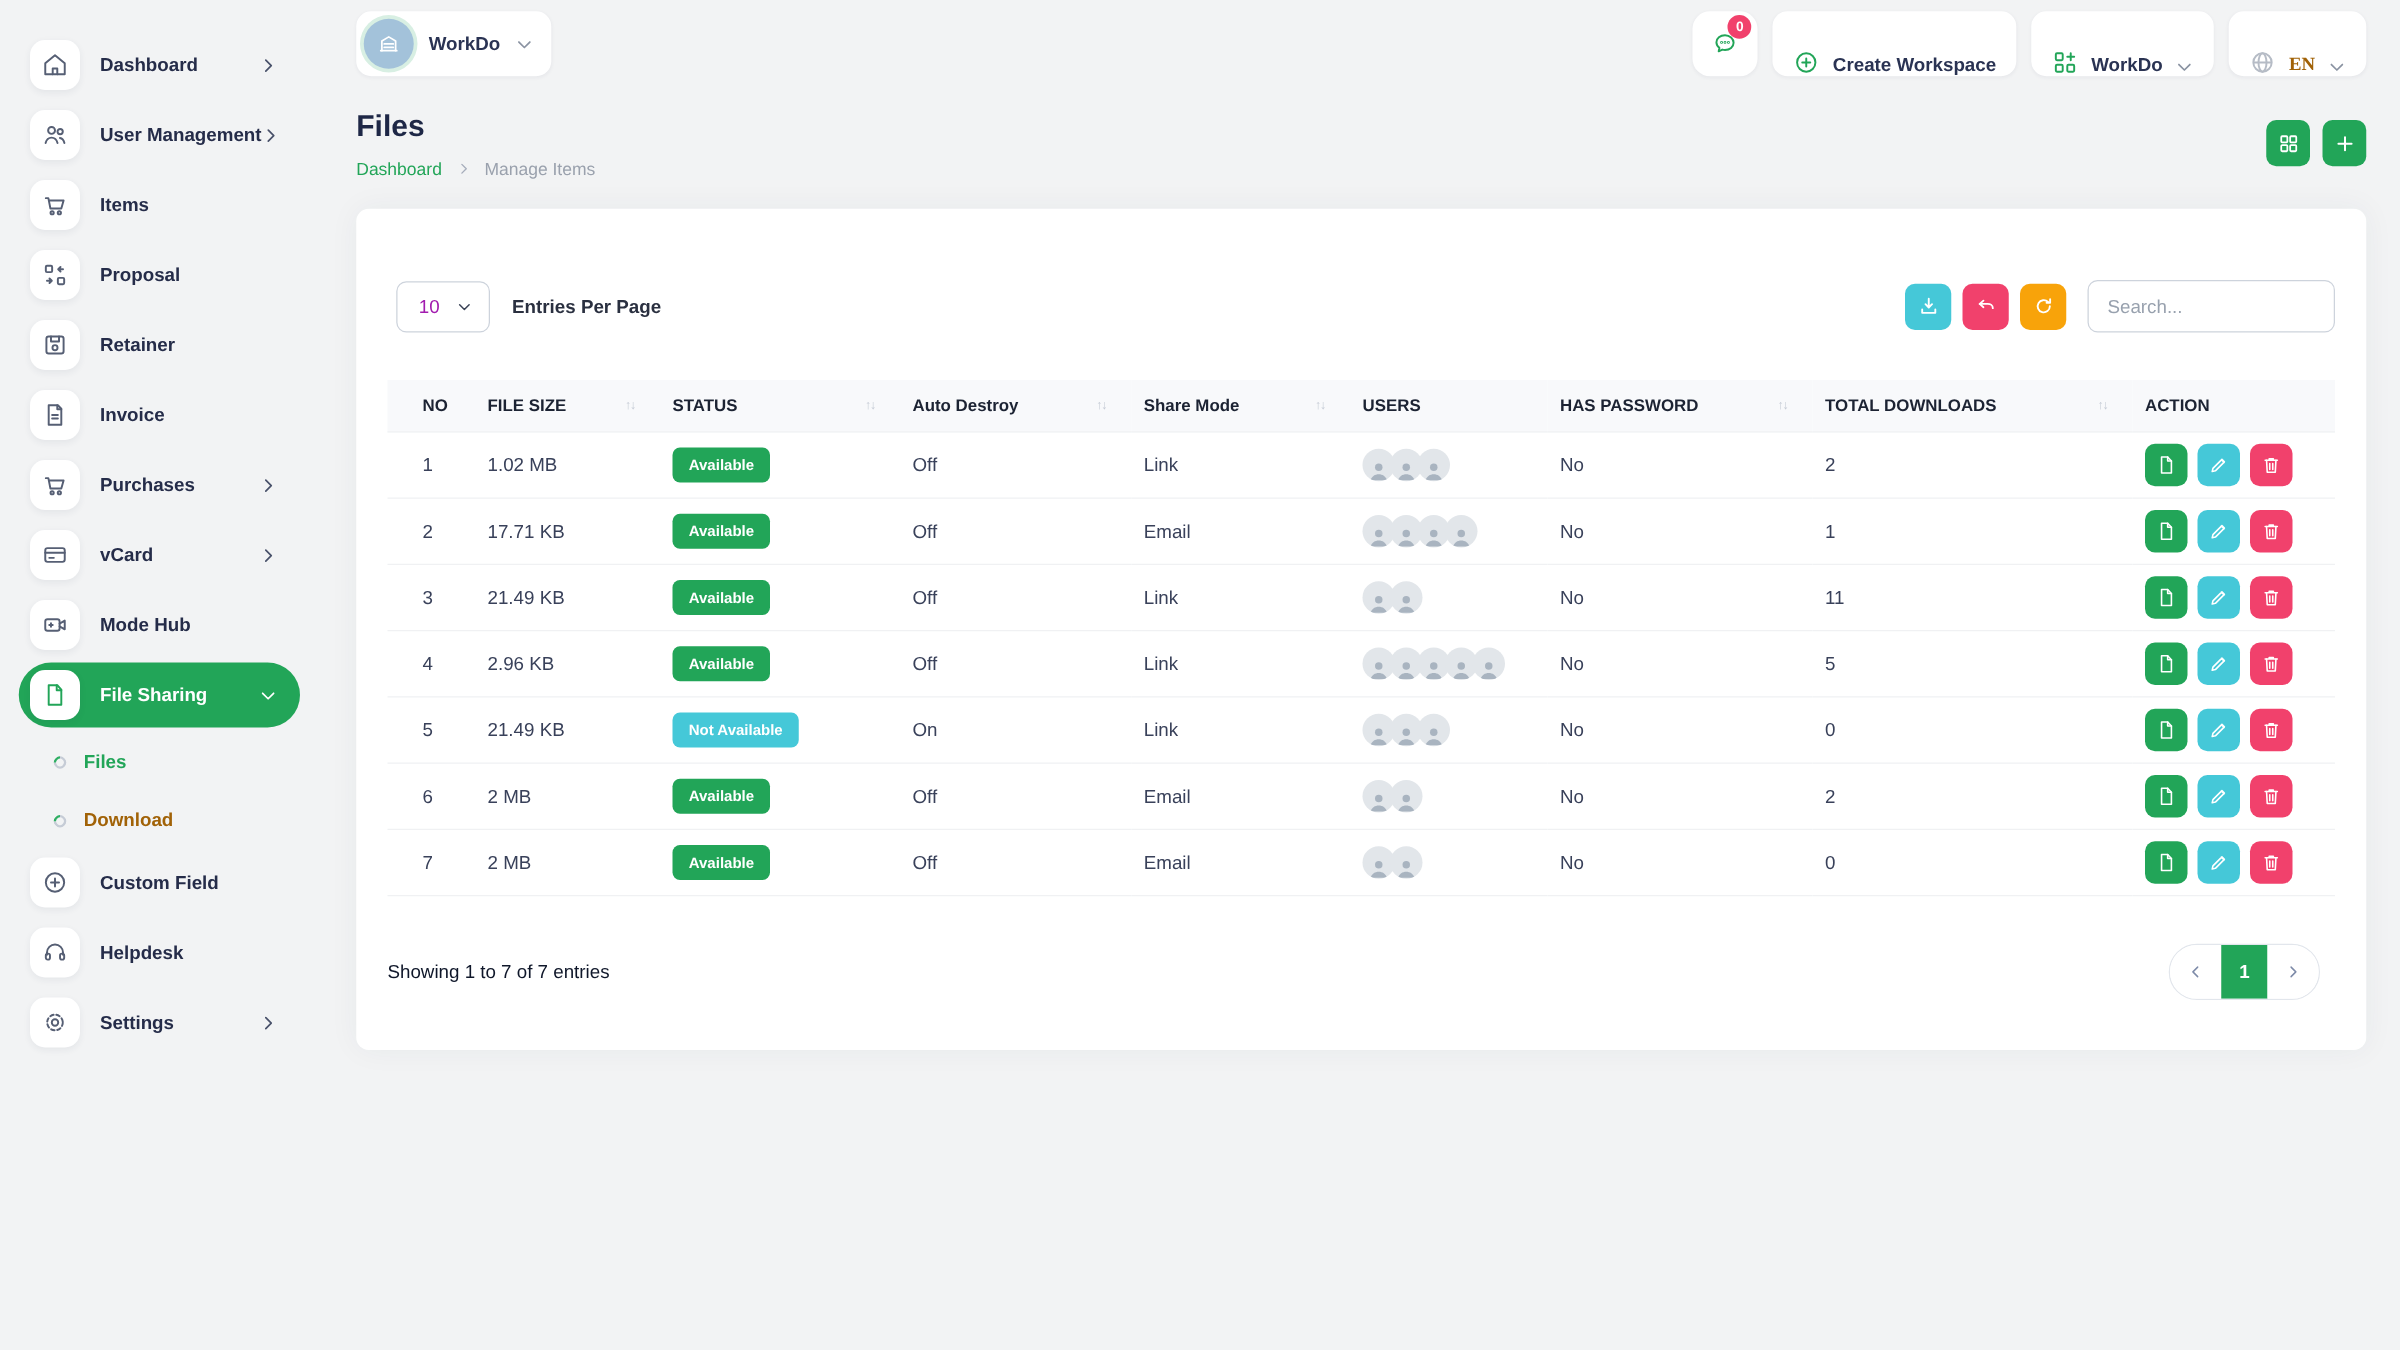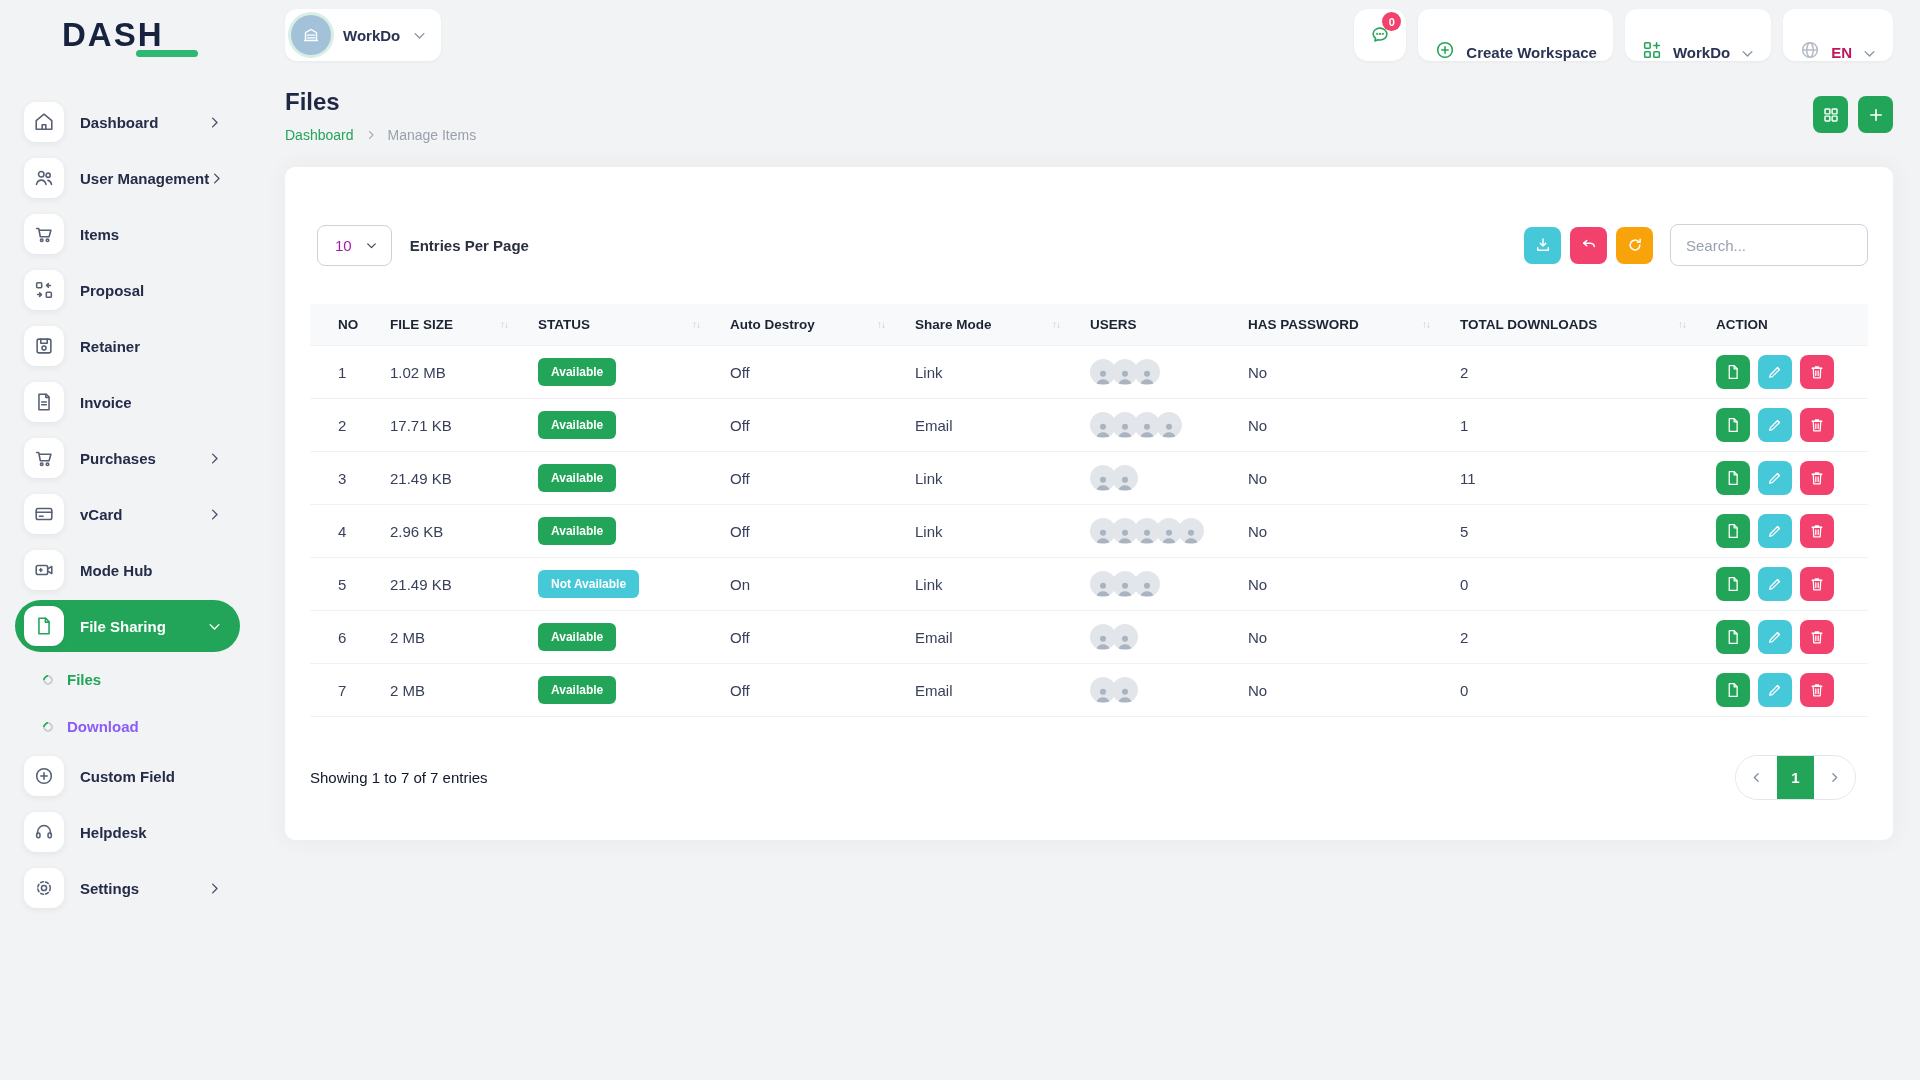--- a/index.html
+++ b/index.html
@@ -26,33 +26,33 @@
   nav { padding:26px 15px 0; }
   .nav-item { display:flex; align-items:center; height:52px; margin-bottom:4px; border-radius:26px; cursor:pointer; }
   .nav-chip { width:40px; height:40px; margin-left:9px; background:#fff; border-radius:12px; display:flex; align-items:center; justify-content:center; box-shadow:0 2px 6px rgba(40,50,80,.07); flex-shrink:0; }
   .nav-label { margin-left:16px; font-size:15px; font-weight:600; color:#252c49; white-space:nowrap; }
   .nav-caret { margin-left:auto; margin-right:18px; display:flex; }
   .nav-item.active { background:#22a558; }
   .nav-item.active .nav-label { color:#fff; }
   .nav-item.active .car { stroke:#fff; }
   .subnav-item { display:flex; align-items:center; height:47px; padding-left:28px; cursor:pointer; }
   .subnav-bullet { width:10px; height:10px; border-radius:50%; border:2px solid #c6ccd6; border-left-color:#2fae63; transform:rotate(45deg); flex-shrink:0; }
-  .subnav-label { margin-left:14px; font-size:15px; font-weight:600; color:#8b5cf6; }
+  .subnav-label { margin-left:14px; font-size:15px; font-weight:600; color:#a16207; }
   .subnav-item.active .subnav-label { color:#22a558; }
 
   
   .topbar { height:70px; display:flex; align-items:center; padding:0 27px 0 30px; gap:12px; }
   .ws-pill { background:#fff; height:52px; border-radius:12px; display:flex; align-items:center; gap:12px; padding:0 14px 0 6px; cursor:pointer; box-shadow:0 1px 3px rgba(30,40,70,.05); }
   .ws-avatar { width:40px; height:40px; border-radius:50%; background:#a3c2da; display:flex; align-items:center; justify-content:center; box-shadow:0 0 0 3px #d8efe3; }
   .tb-label { font-size:15px; font-weight:600; color:#2a3353; }
   .tb-spacer { flex:1; }
   .icon-btn-white { width:52px; height:52px; background:#fff; border-radius:14px; position:relative; display:flex; align-items:center; justify-content:center; cursor:pointer; box-shadow:0 1px 3px rgba(30,40,70,.05); }
   .badge-dot { position:absolute; top:3px; right:5px; min-width:19px; height:19px; border-radius:10px; background:#f1416c; color:#fff; font-size:11px; font-weight:700; display:flex; align-items:center; justify-content:center; padding:0 5px; }
   .tb-pill { background:#fff; height:52px; border-radius:12px; display:flex; align-items:flex-end; gap:10px; padding:0 16px; cursor:pointer; box-shadow:0 1px 3px rgba(30,40,70,.05); }
-  .lang-label { font-size:15px; font-weight:700; color:#be185d; }
+  .lang-label { font-size:15px; font-weight:700; color:#a16207;font-family:Liberation Serif, serif; }
 
   
   .main { padding:0 27px 0 30px; }
   .page-head { display:flex; align-items:flex-start; justify-content:space-between; margin-top:18px; }
   .page-title { font-size:24px; font-weight:700; color:#1e2746; }
   .breadcrumb { margin-top:11px; font-size:14px; display:flex; gap:11px; align-items:center; }
   .bc-home { color:#22a558; cursor:pointer; }
   .bc-sep { color:#a6adbb; font-size:13px; }
   .bc-current { color:#9aa1ad; }
   .head-actions { display:flex; gap:10px; margin-top:8px; }
@@ -95,26 +95,20 @@
   .page-btn { width:41px; display:flex; align-items:center; justify-content:center; cursor:pointer; background:#fff; border:none; }
   .page-btn .car { stroke:#7d8aa8; width:13px; height:13px; }
   .page-num { width:37px; background:#22a558; color:#fff; font-size:15px; font-weight:600; display:flex; align-items:center; justify-content:center; cursor:pointer; }
 </style>
 </head>
 <body>
 
 <div class="app">
 
   <div class="left-col">
-    <div class="logo-wrap">
-      <span class="logo">DASH</span>
-      <span class="logo" style="position:relative;width:0">
-          <span class="logo-bar"></span>
-        </span>
-    </div>
 
     <nav>
       <div class="nav-item">
         <span class="nav-chip">
             <svg class="ic" viewBox="0 0 24 24">
               <path d="M3.5 10.5 12 3.5l8.5 7V20h-17z"></path>
               <path d="M10 20v-5h4v5"></path>
             </svg>
           </span>
         <span class="nav-label">Dashboard</span>

